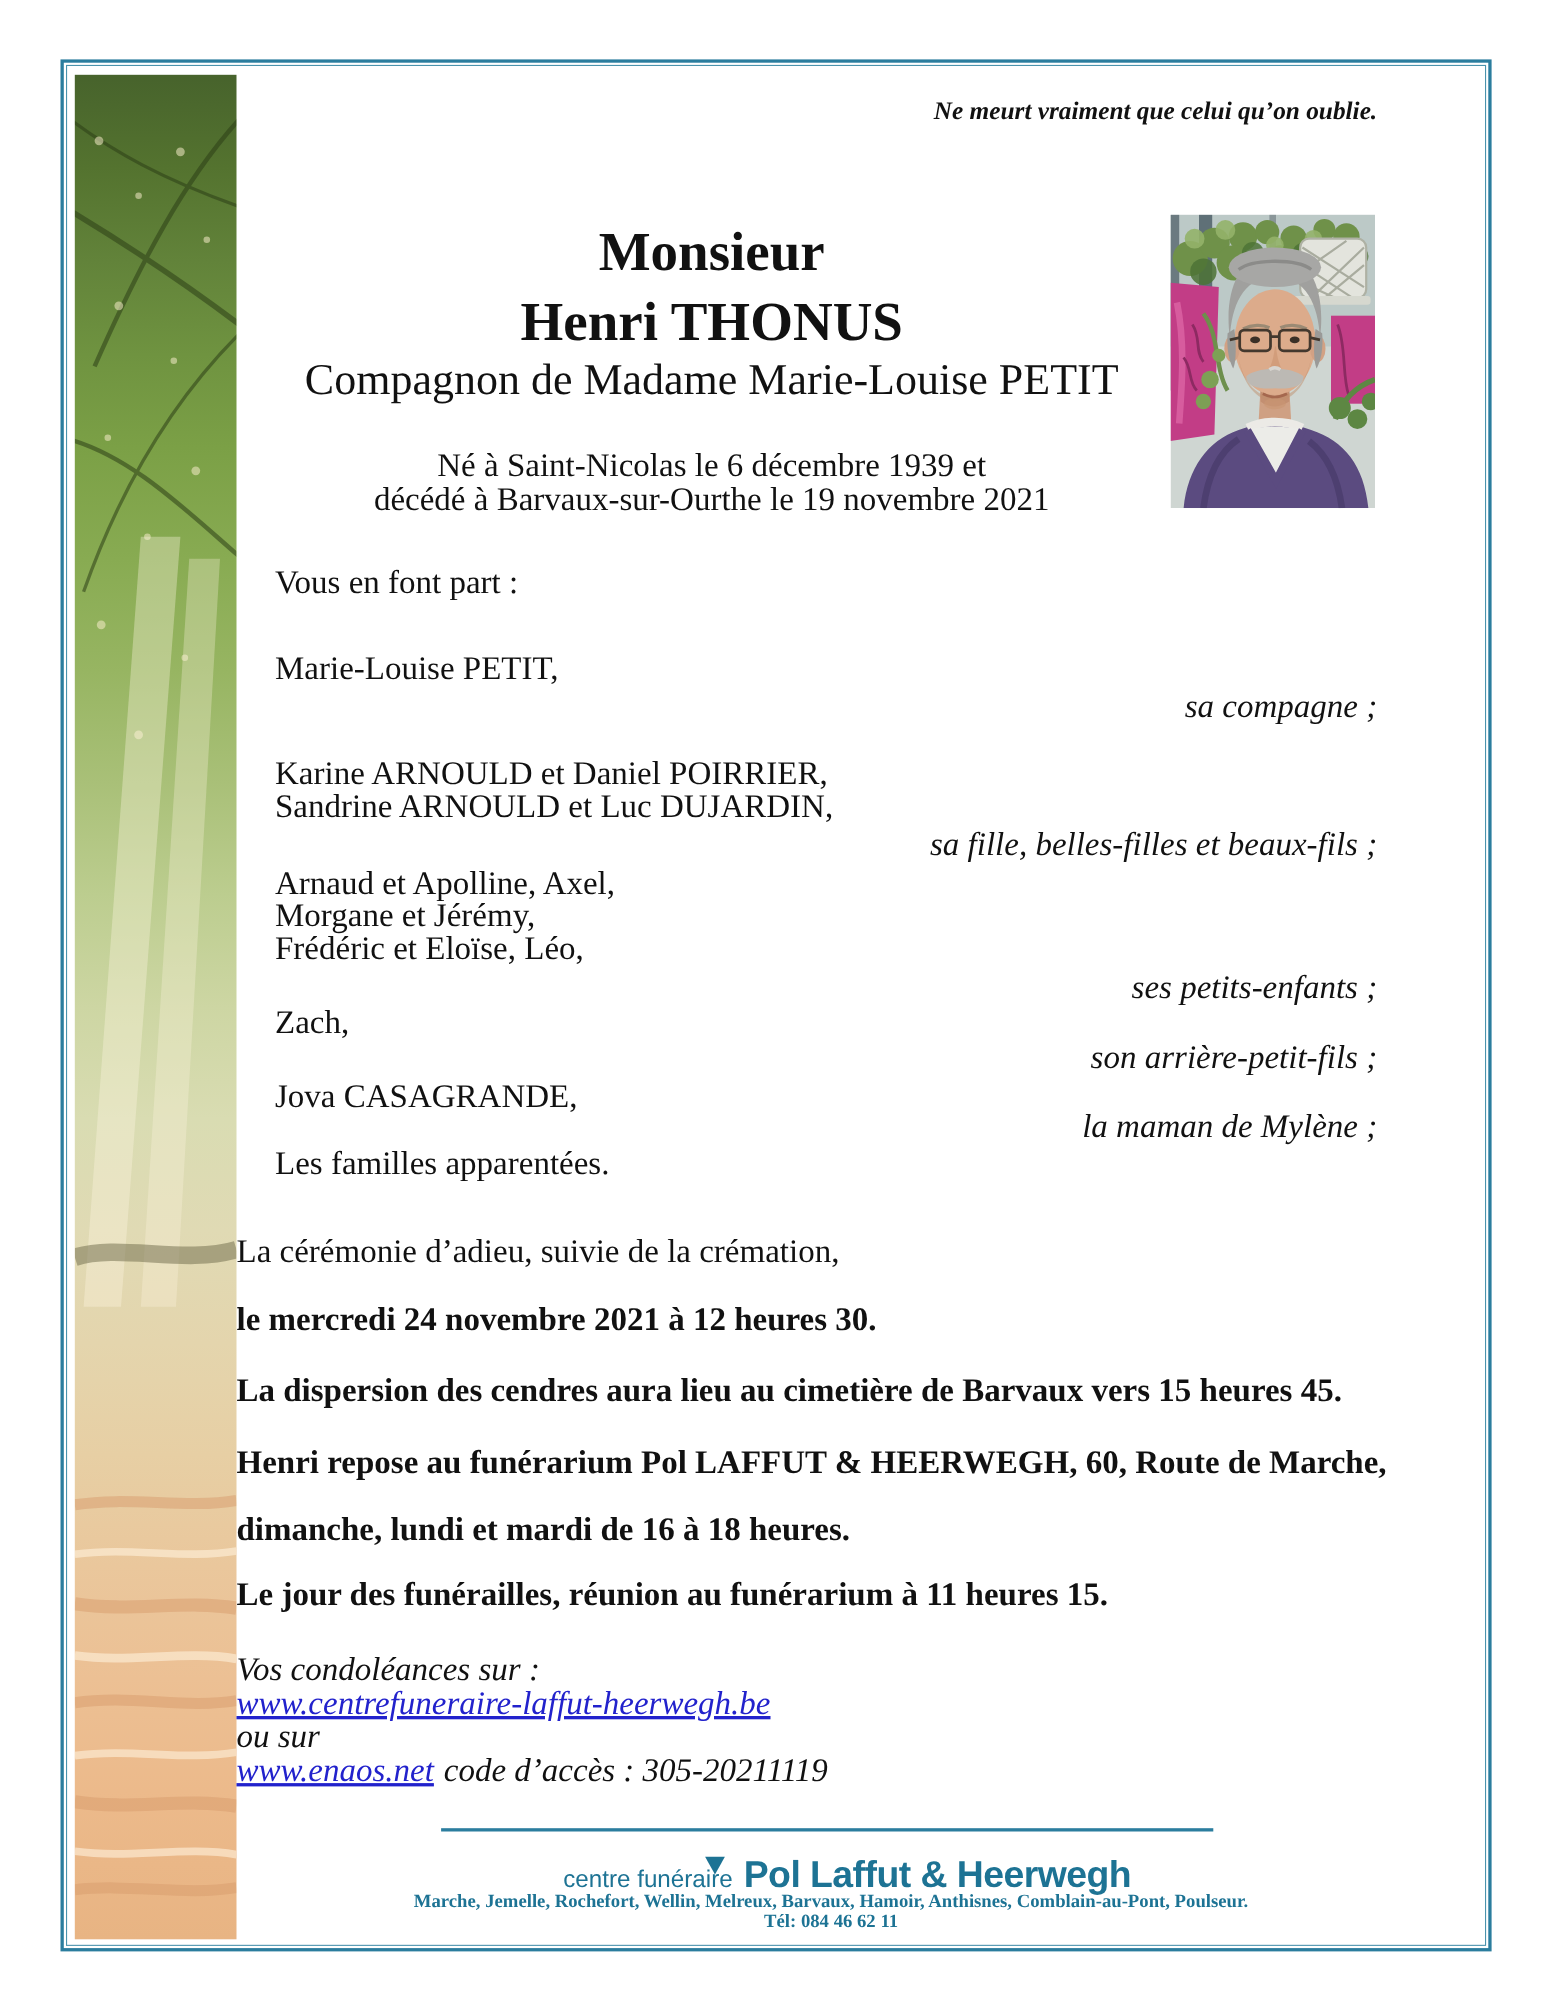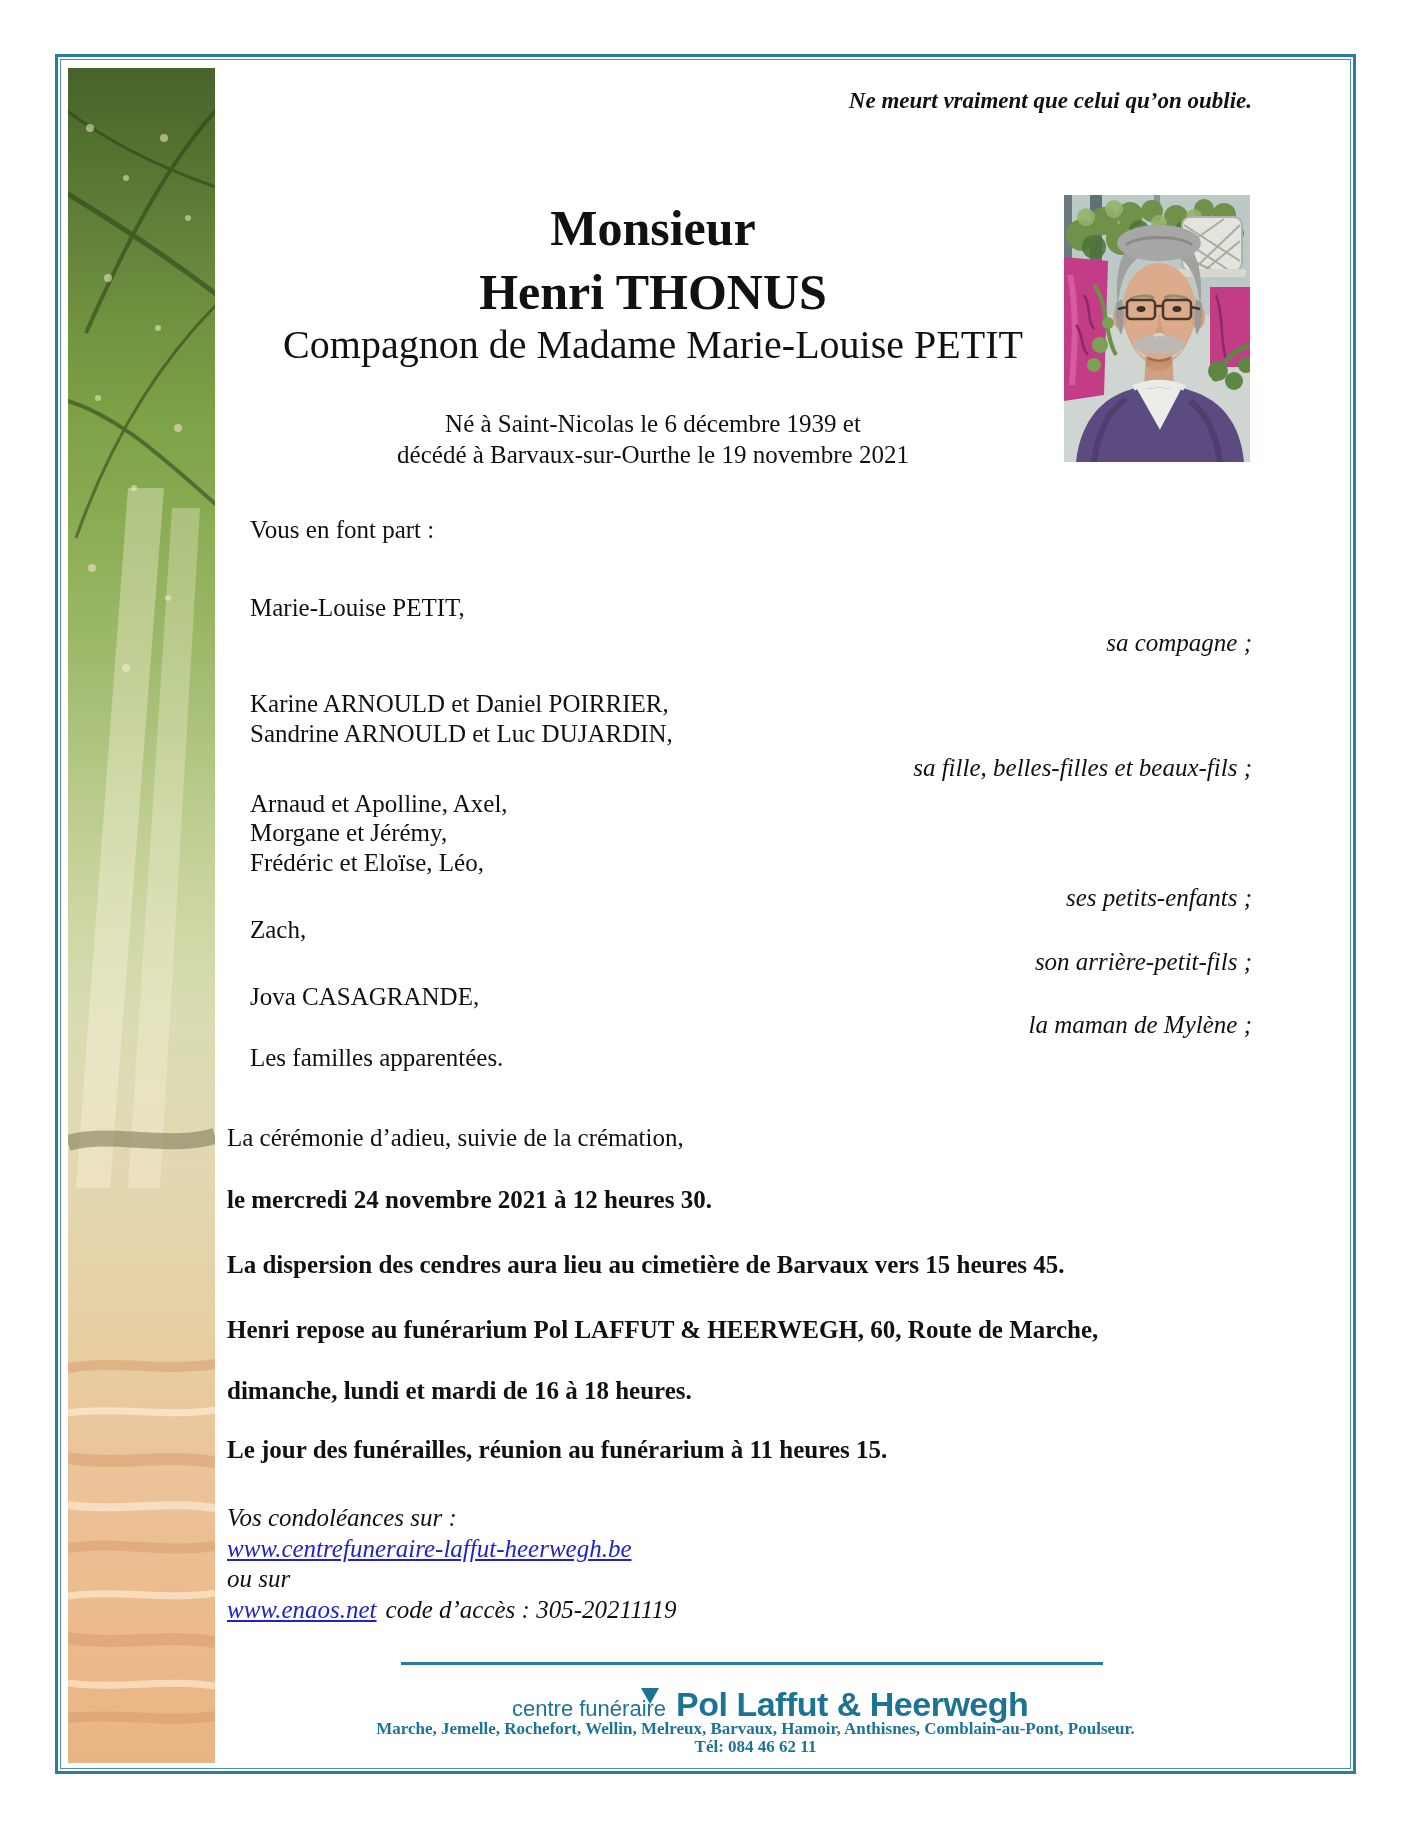--- a/index.html
+++ b/index.html
@@ -11,23 +11,23 @@
   
   .sidebar{position:absolute;left:7px;top:8px;width:147px;height:1695px;overflow:hidden;
     background:linear-gradient(180deg,#47632c 0%,#54732f 5%,#62833a 10%,#6f9340 15%,
       #7ba046 20%,#88ab52 26%,#97b562 32%,#a9c078 38%,#bccd8f 44%,#cdd6a3 50%,
       #d9dcb2 56%,#e0dab4 62%,#e4d5ad 68%,#e7cfa4 74%,#eac79c 80%,#ecc094 86%,
       #ecba8b 92%,#e8b483 100%);}
   .sidebar svg{position:absolute;inset:0;width:100%;height:100%;}
   
   .col{position:absolute;left:154px;top:0;width:1081px;height:1714px;}
   .ln{position:absolute;left:0;width:100%;box-sizing:border-box;
-      font-size:25px;line-height:30px;white-space:nowrap;}
+      font-size:30px;line-height:30px;white-space:nowrap;}
   .l{padding-left:35px;}
-  .c{padding-left:12px;}
+  .c{}
   .r{text-align:right;padding-right:44px;}
   .i{font-style:italic;}
   .b{font-weight:bold;}
   .headline{position:absolute;left:0;top:0;width:864px;text-align:center;}
   .t1{font-size:50px;line-height:54px;font-weight:bold;}
   .t2{font-size:40px;line-height:46px;}
   .quote{font-size:23px;font-weight:bold;}
   .lnk{color:#2222cc;text-decoration:underline;font-style:italic;cursor:pointer;}
   .access{margin-left:9px;}
   

